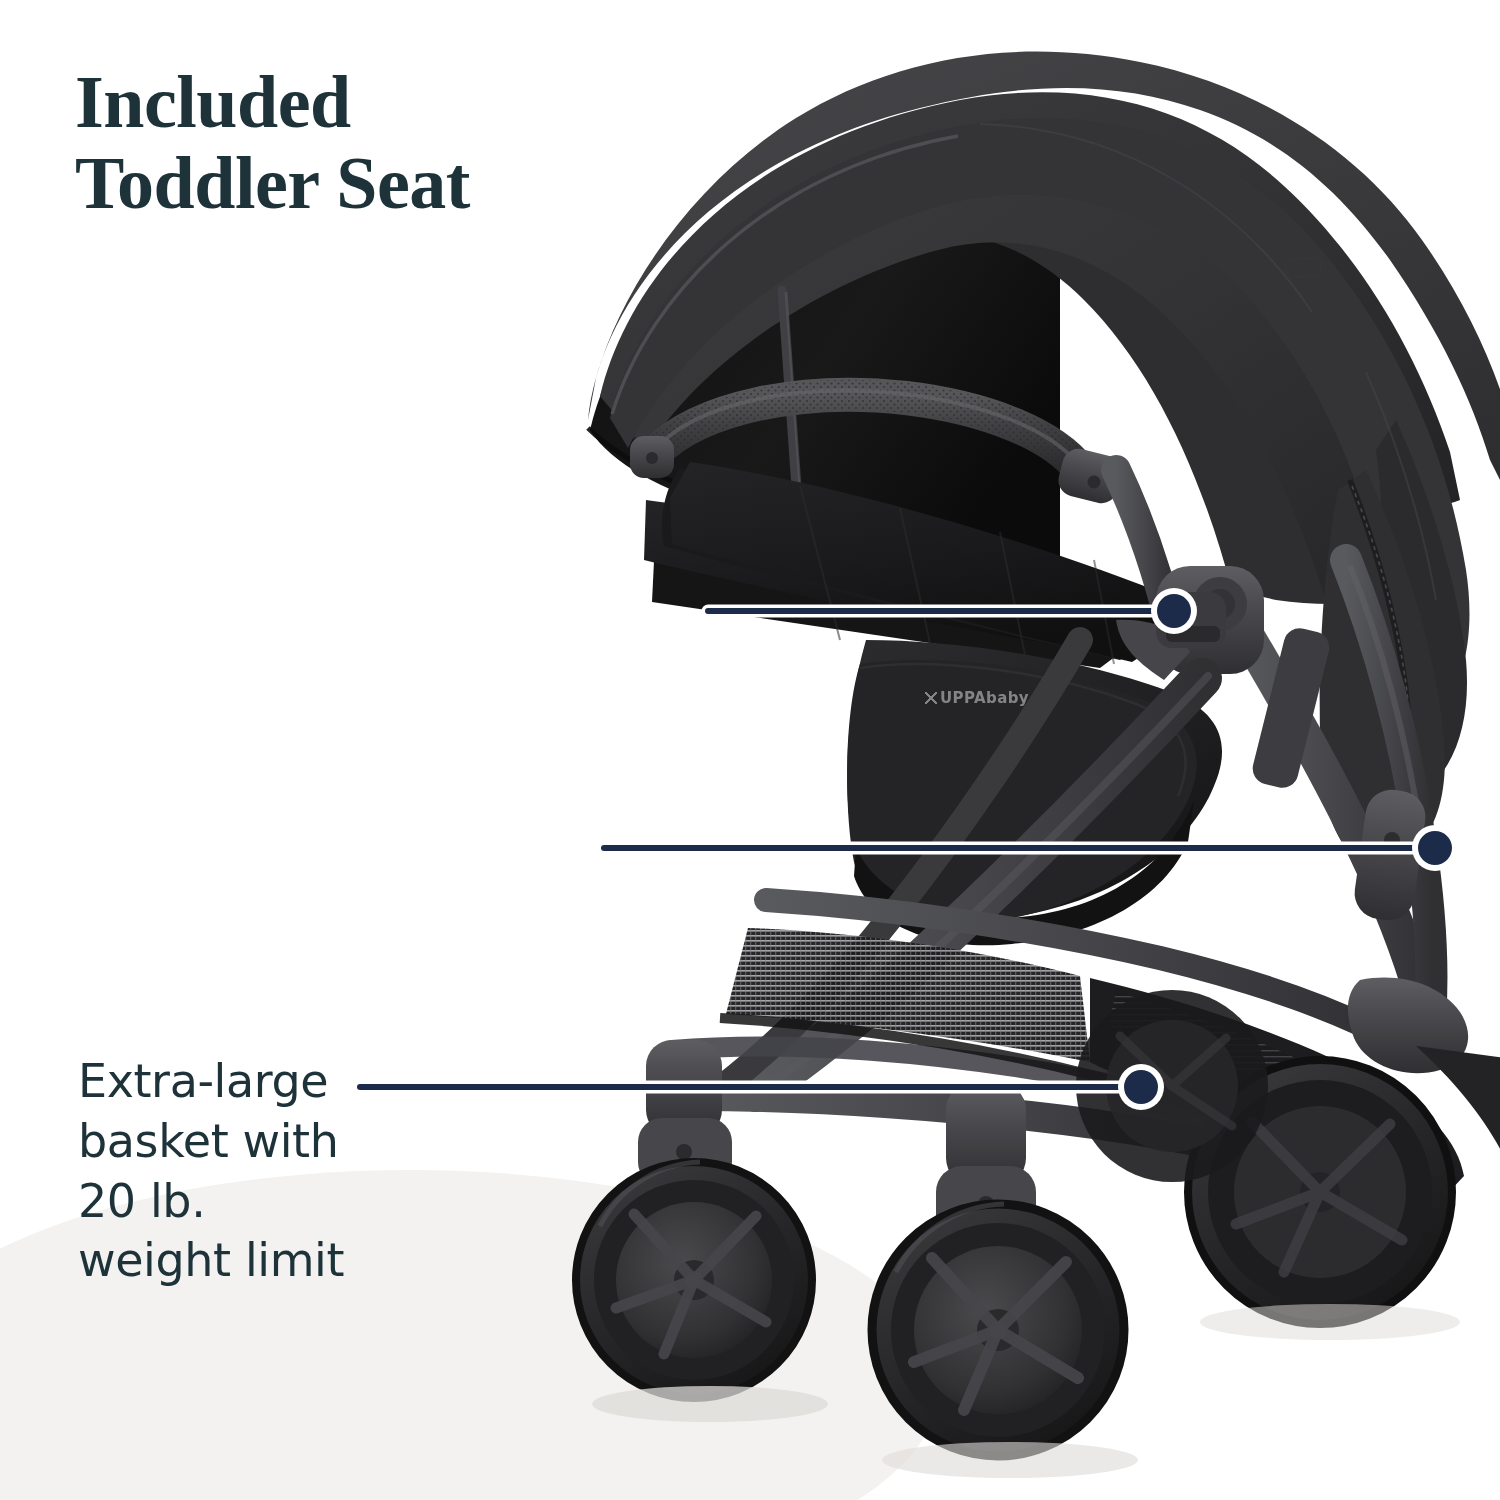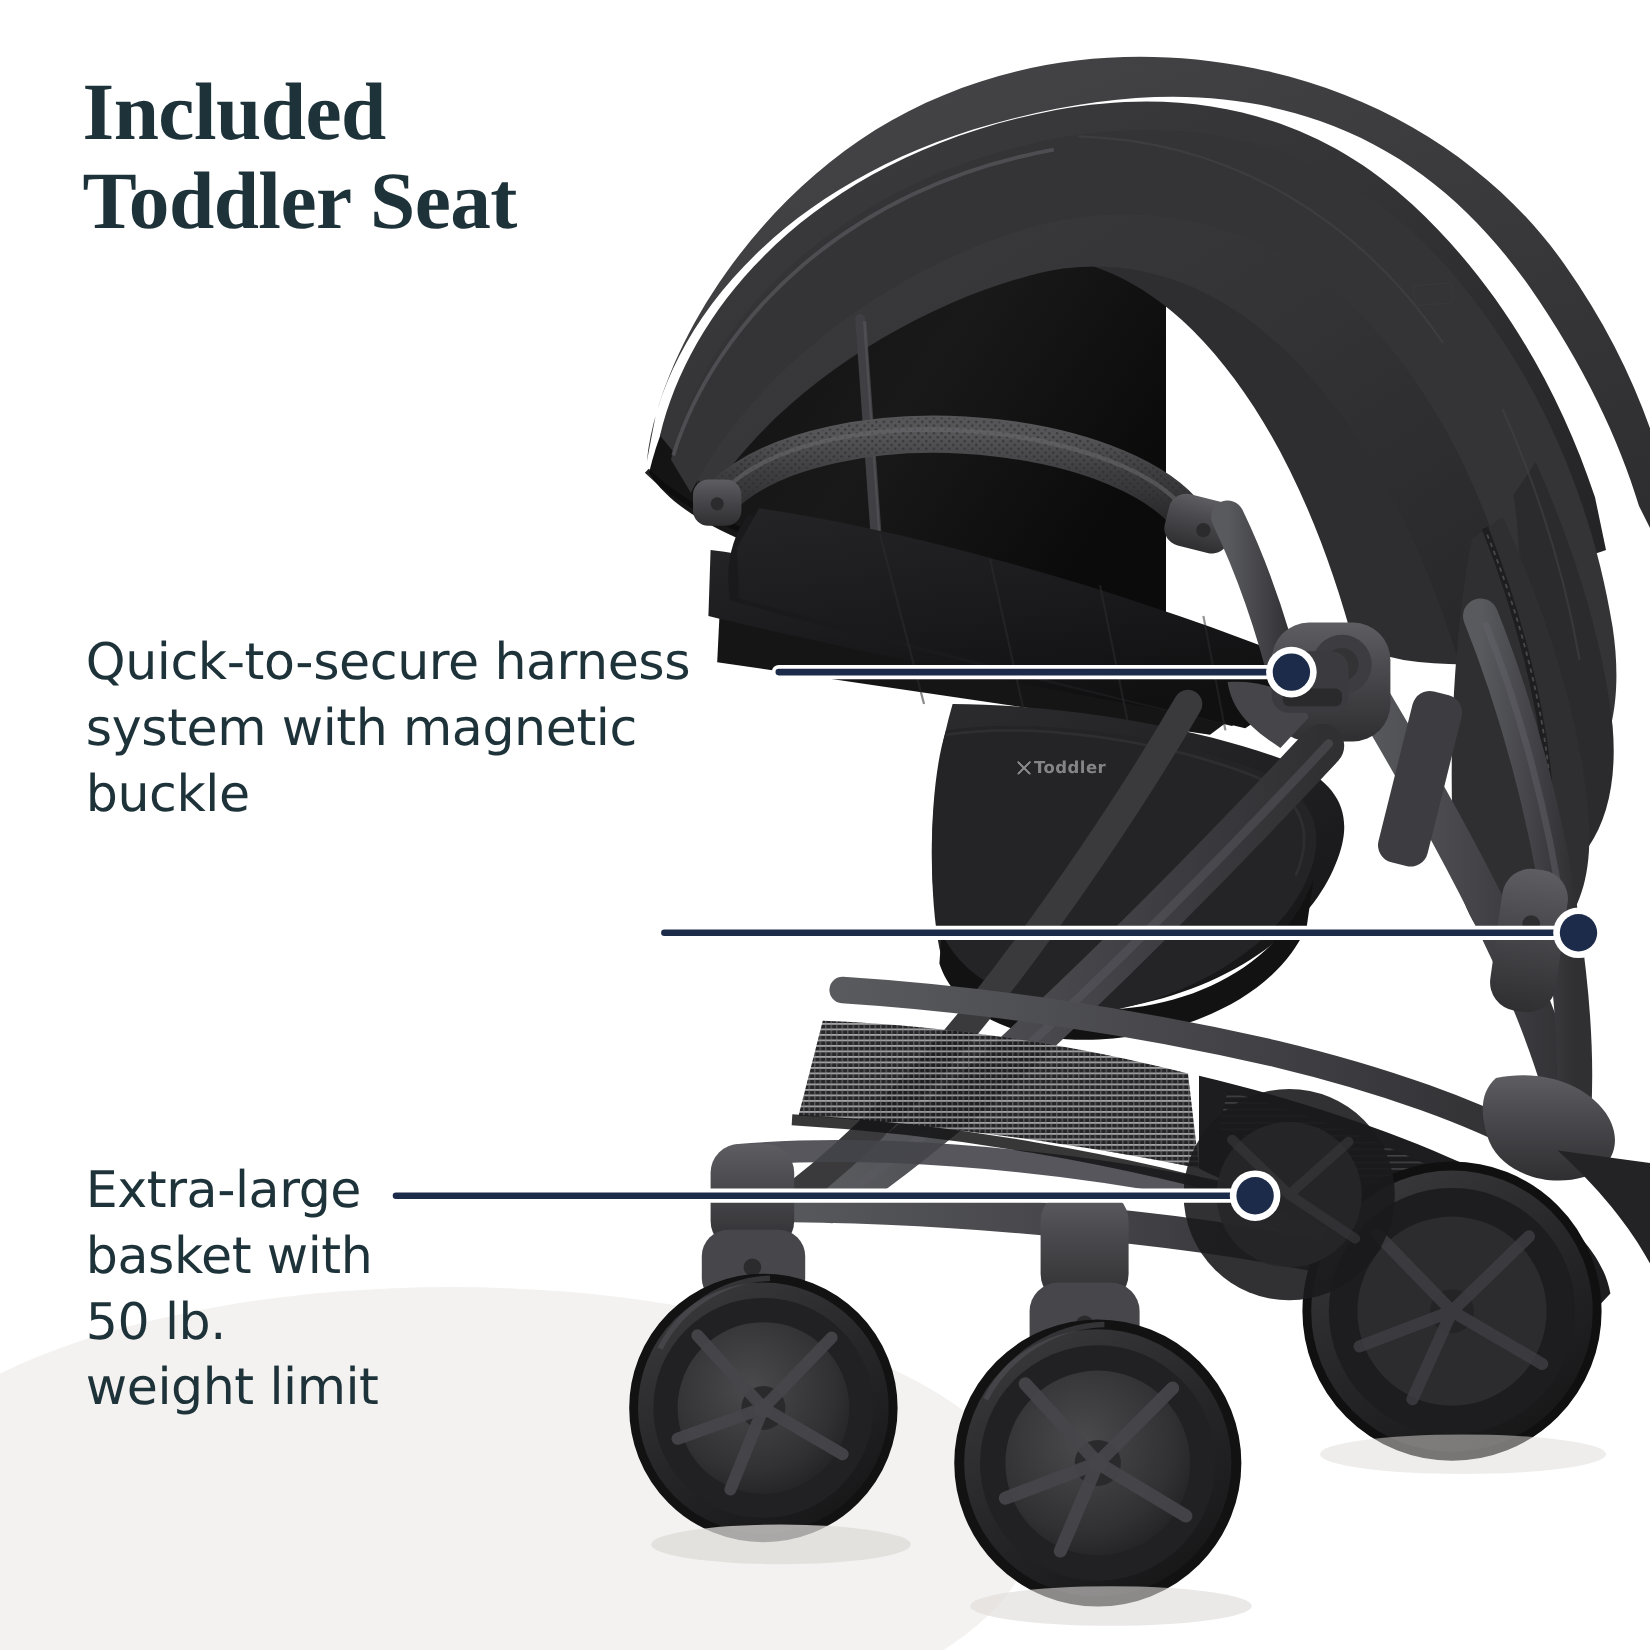--- a/index.html
+++ b/index.html
@@ -392,34 +392,30 @@
       </g>
 
       <ellipse cx="150" cy="1404" rx="118" ry="18" fill="#dedbd8" opacity=".75"></ellipse>
       <ellipse cx="450" cy="1460" rx="128" ry="18" fill="#dedbd8" opacity=".6"></ellipse>
       <ellipse cx="770" cy="1322" rx="130" ry="18" fill="#dedbd8" opacity=".5"></ellipse>
     </svg>
   </div>
 
   <div class="brandmark">
     <span class="mk"></span>
-    <span>Toddler</span>
+    <span>UPPAbaby</span>
   </div>
   <div class="canopy-tag"></div>
 
   <div class="headline">Included
 Toddler Seat</div>
 
-  <div class="callout" id="callout-1">
-    <div class="label">Quick-to-secure harness
-system with magnetic buckle</div>
-  </div>
   <div class="callout" id="callout-3">
     <div class="label">Extra-large
-basket with 50 lb.
+basket with 20 lb.
 weight limit</div>
   </div>
 
   <svg class="leaders" viewBox="0 0 1500 1500" xmlns="http://www.w3.org/2000/svg">
     <g id="leader-0">
       <line stroke="#ffffff" stroke-width="13" stroke-linecap="round" x1="708" y1="611" x2="1174" y2="611"></line>
       <line stroke="#1c2b4a" stroke-width="6" stroke-linecap="round" x1="708" y1="611" x2="1174" y2="611"></line>
       <circle fill="#ffffff" cx="1174" cy="611" r="23"></circle>
       <circle fill="#1c2b4a" cx="1174" cy="611" r="17"></circle>
     </g>

